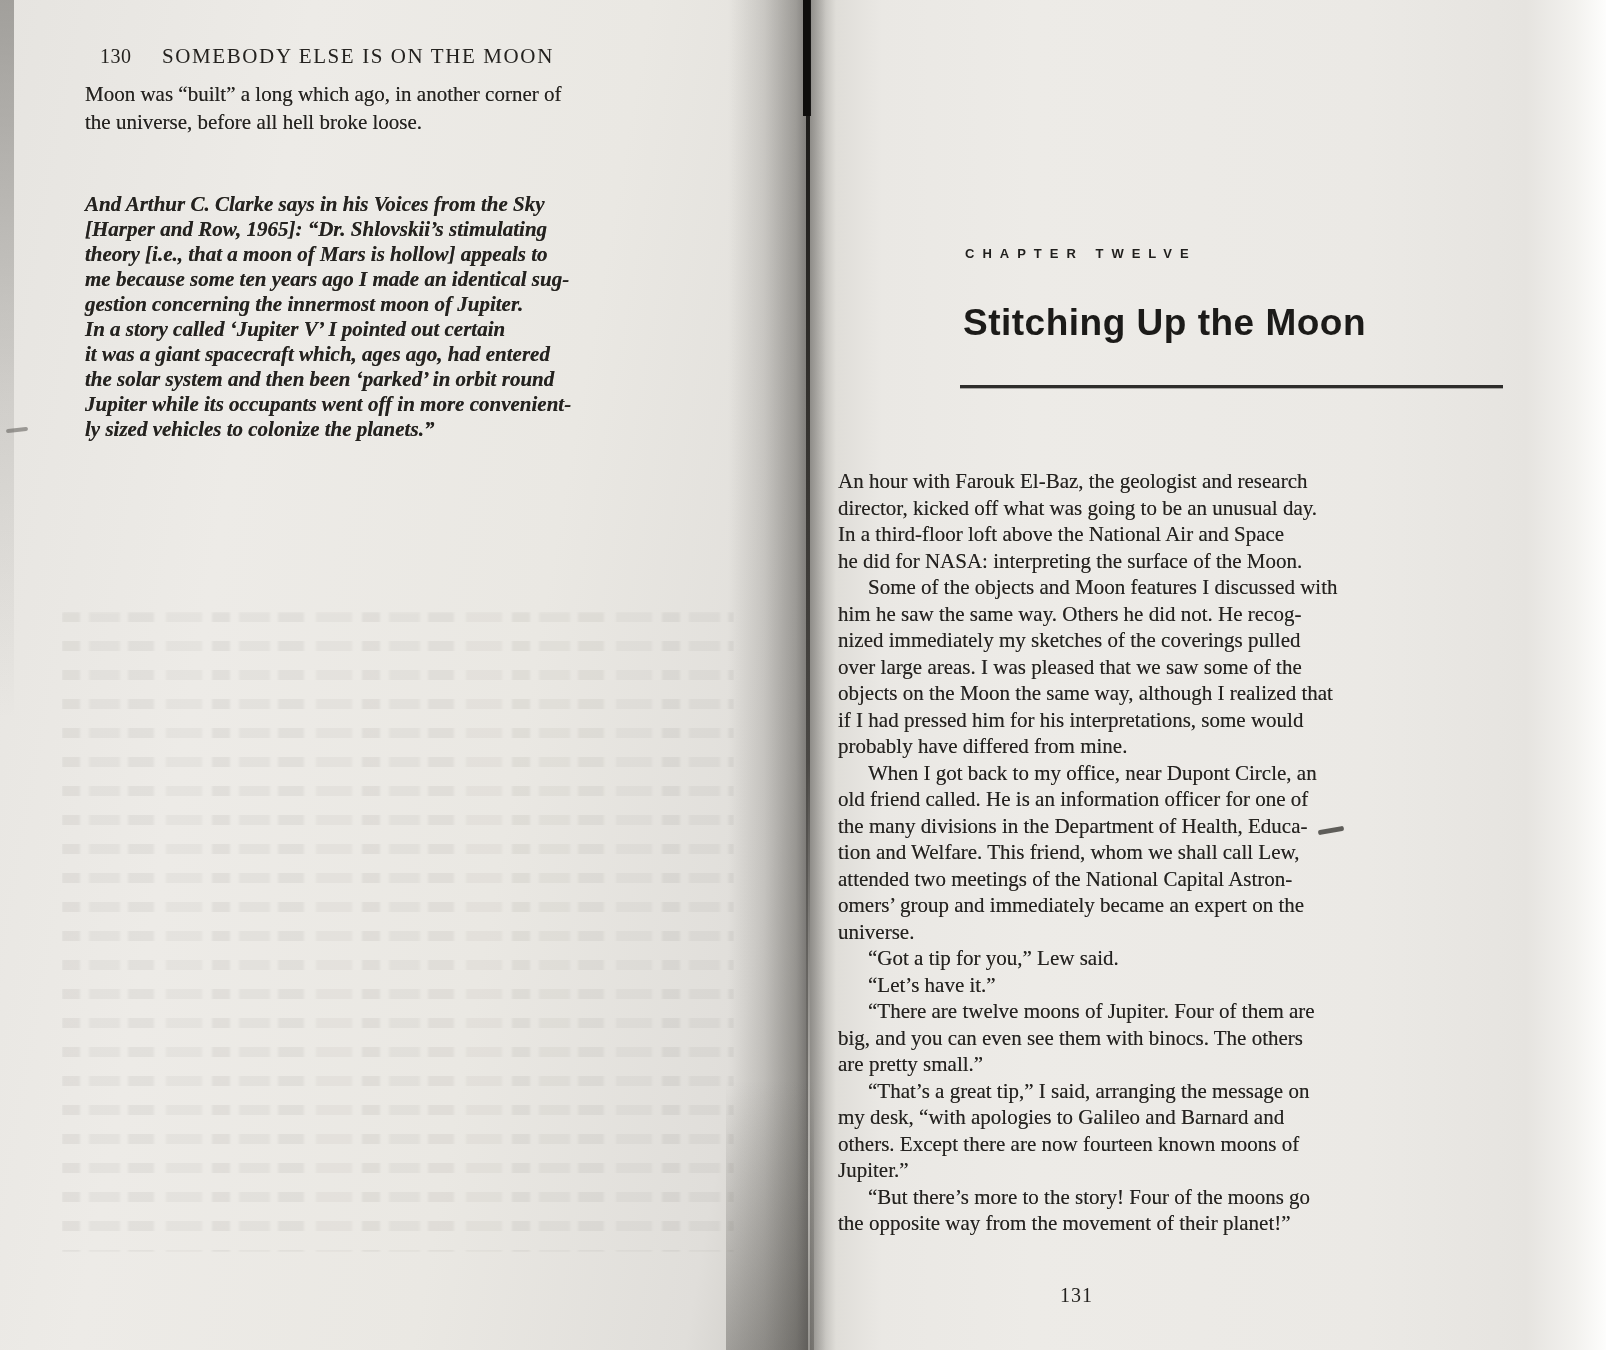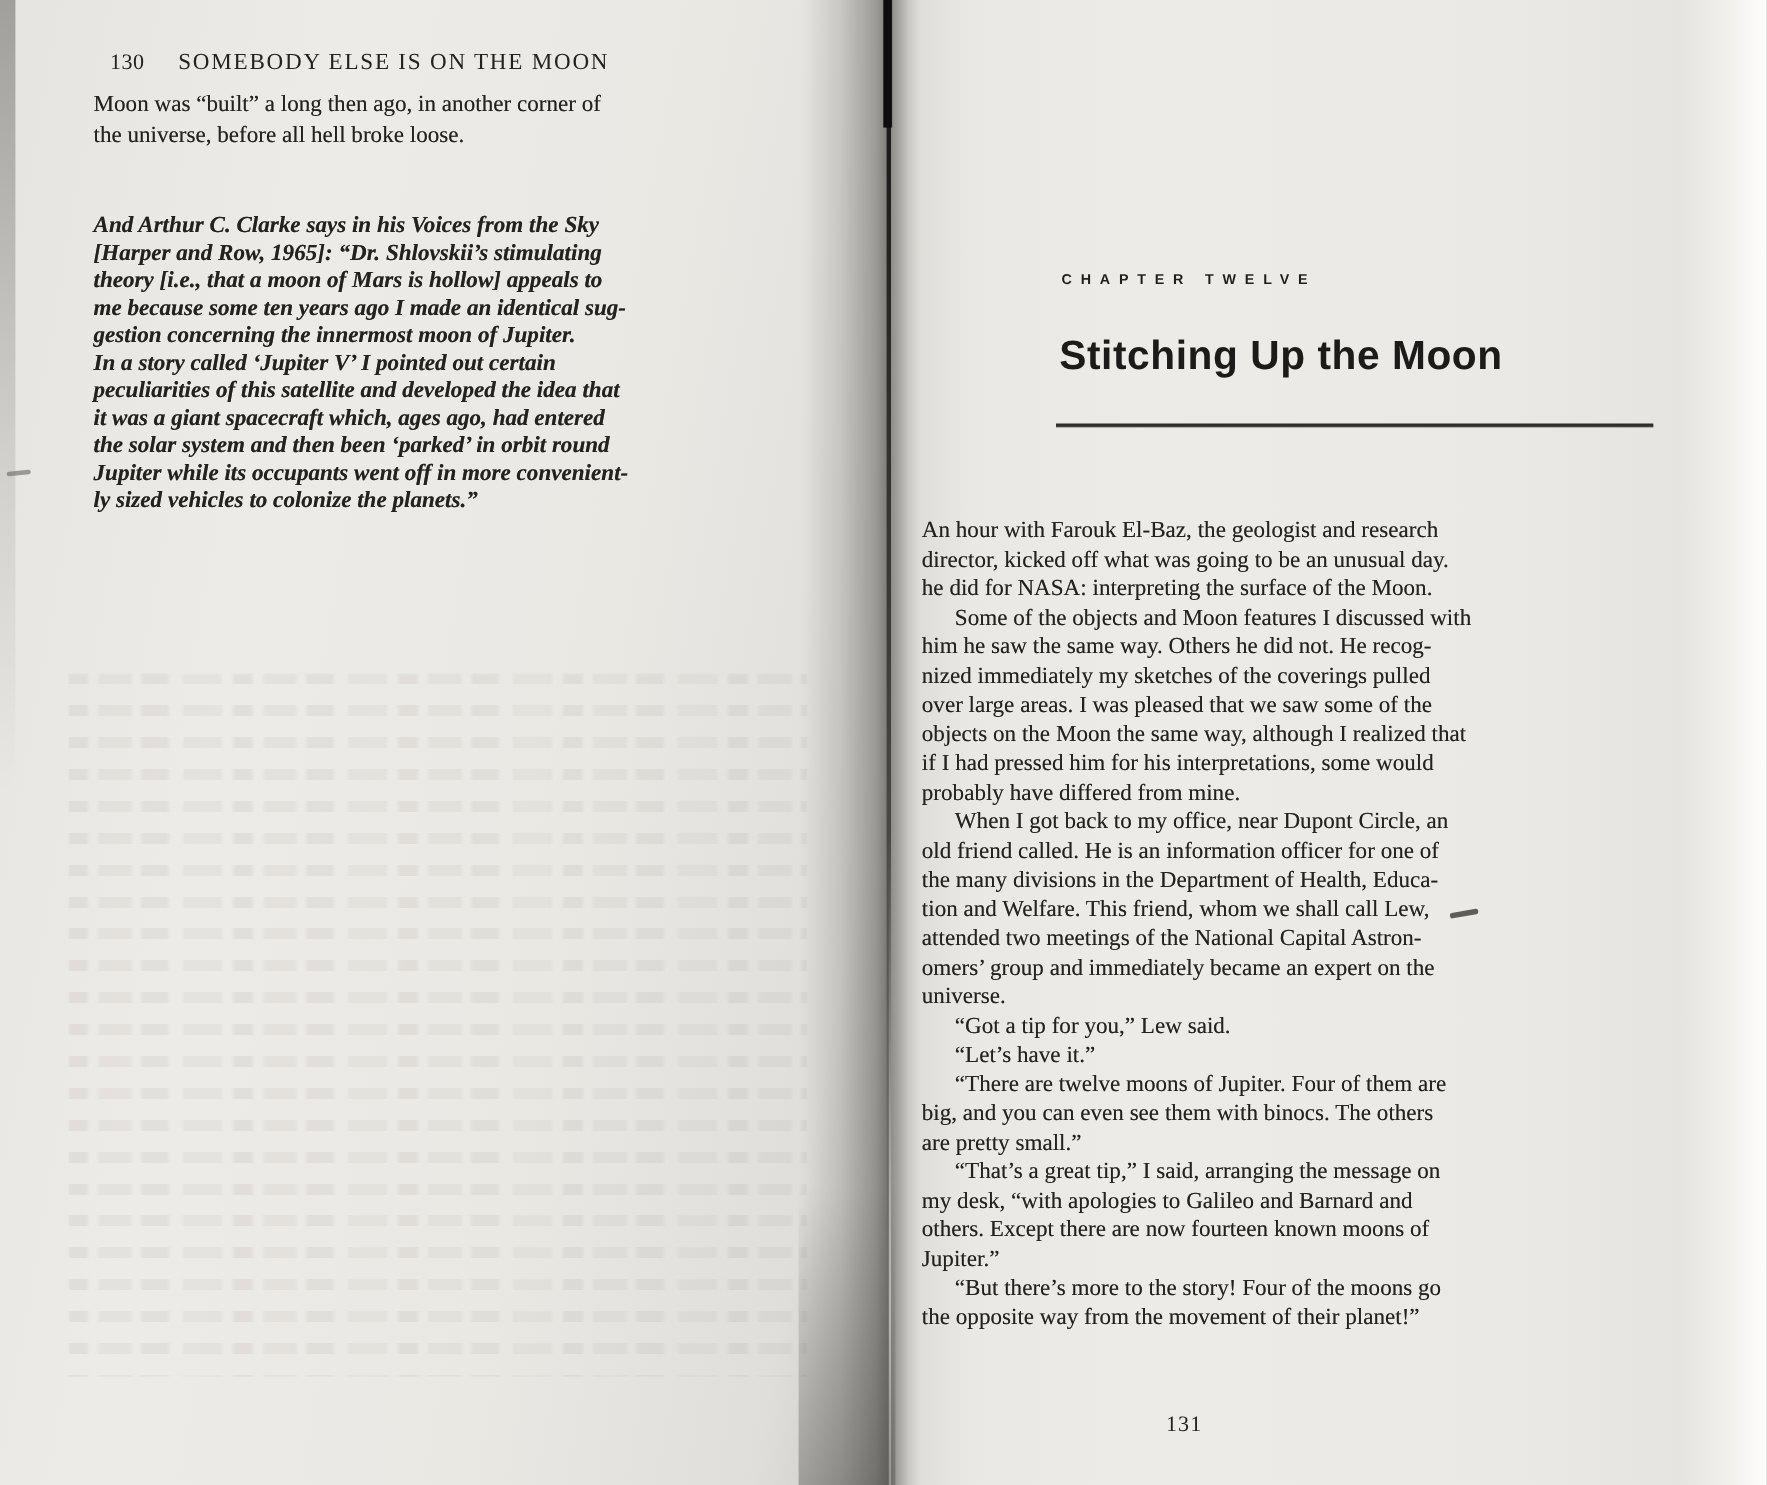--- a/index.html
+++ b/index.html
@@ -70,32 +70,31 @@
 <body>
 
 <div id="scan">
 
   <div class="page" id="page-left">
     <div id="lp-header">
       <span class="num" id="lp-num">130</span><span class="rt">SOMEBODY ELSE IS ON THE MOON</span>
     </div>
 
     <div id="lp-cont">
-      <span class="ln j">Moon was “built” a long then ago, in another corner of</span>
+      <span class="ln j">Moon was “built” a long which ago, in another corner of</span>
       <span class="ln">the universe, before all hell broke loose.</span>
     </div>
 
     <div id="lp-quote">
       <span class="ln j">And Arthur C. Clarke says in his Voices from the Sky</span>
       <span class="ln j">[Harper and Row, 1965]: “Dr. Shlovskii’s stimulating</span>
       <span class="ln j">theory [i.e., that a moon of Mars is hollow] appeals to</span>
       <span class="ln j">me because some ten years ago I made an identical sug-</span>
       <span class="ln j">gestion concerning the innermost moon of Jupiter.</span>
       <span class="ln j">In a story called ‘Jupiter V’ I pointed out certain</span>
-      <span class="ln j">peculiarities of this satellite and developed the idea that</span>
       <span class="ln j">it was a giant spacecraft which, ages ago, had entered</span>
       <span class="ln j">the solar system and then been ‘parked’ in orbit round</span>
       <span class="ln j">Jupiter while its occupants went off in more convenient-</span>
       <span class="ln">ly sized vehicles to colonize the planets.”</span>
     </div>
 
     <div class="ghost g-left"></div>
     <div class="smudge left-edge"></div>
   </div>
 
@@ -106,20 +105,21 @@
   </div>
 
   <div id="rp-chapter">CHAPTER TWELVE</div>
   <div id="rp-title">Stitching Up the Moon</div>
   <div id="rp-rule"></div>
 
   <div id="rp-body">
     <div class="para">
       <span class="ln j">An hour with Farouk El-Baz, the geologist and research</span>
       <span class="ln j">director, kicked off what was going to be an unusual day.</span>
+      <span class="ln j">In a third-floor loft above the National Air and Space</span>
       <span class="ln j">he did for NASA: interpreting the surface of the Moon.</span>
     </div>
     <div class="para">
       <span class="ln j ind">Some of the objects and Moon features I discussed with</span>
       <span class="ln j">him he saw the same way. Others he did not. He recog-</span>
       <span class="ln j">nized immediately my sketches of the coverings pulled</span>
       <span class="ln j">over large areas. I was pleased that we saw some of the</span>
       <span class="ln j">objects on the Moon the same way, although I realized that</span>
       <span class="ln j">if I had pressed him for his interpretations, some would</span>
       <span class="ln">probably have differed from mine.</span>

